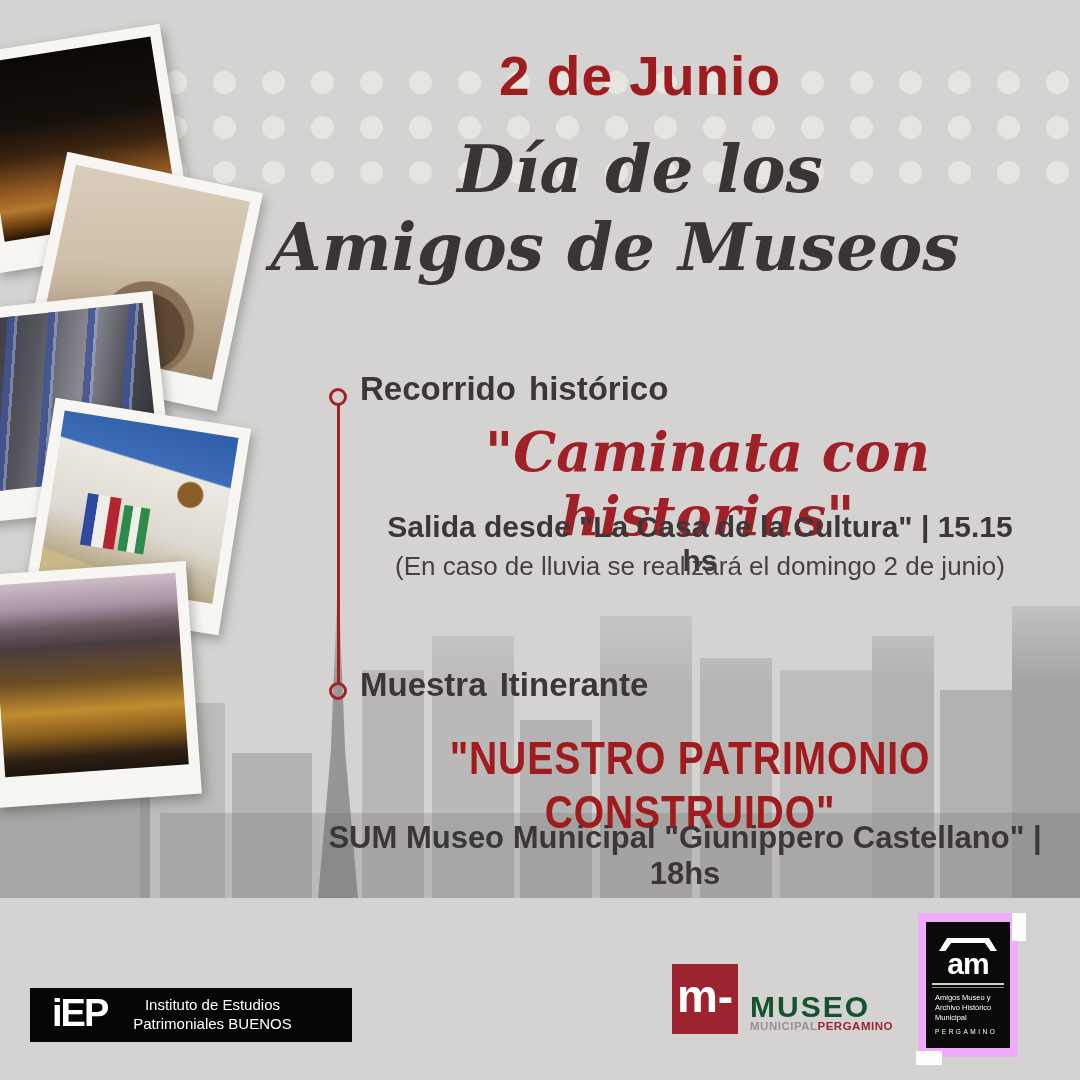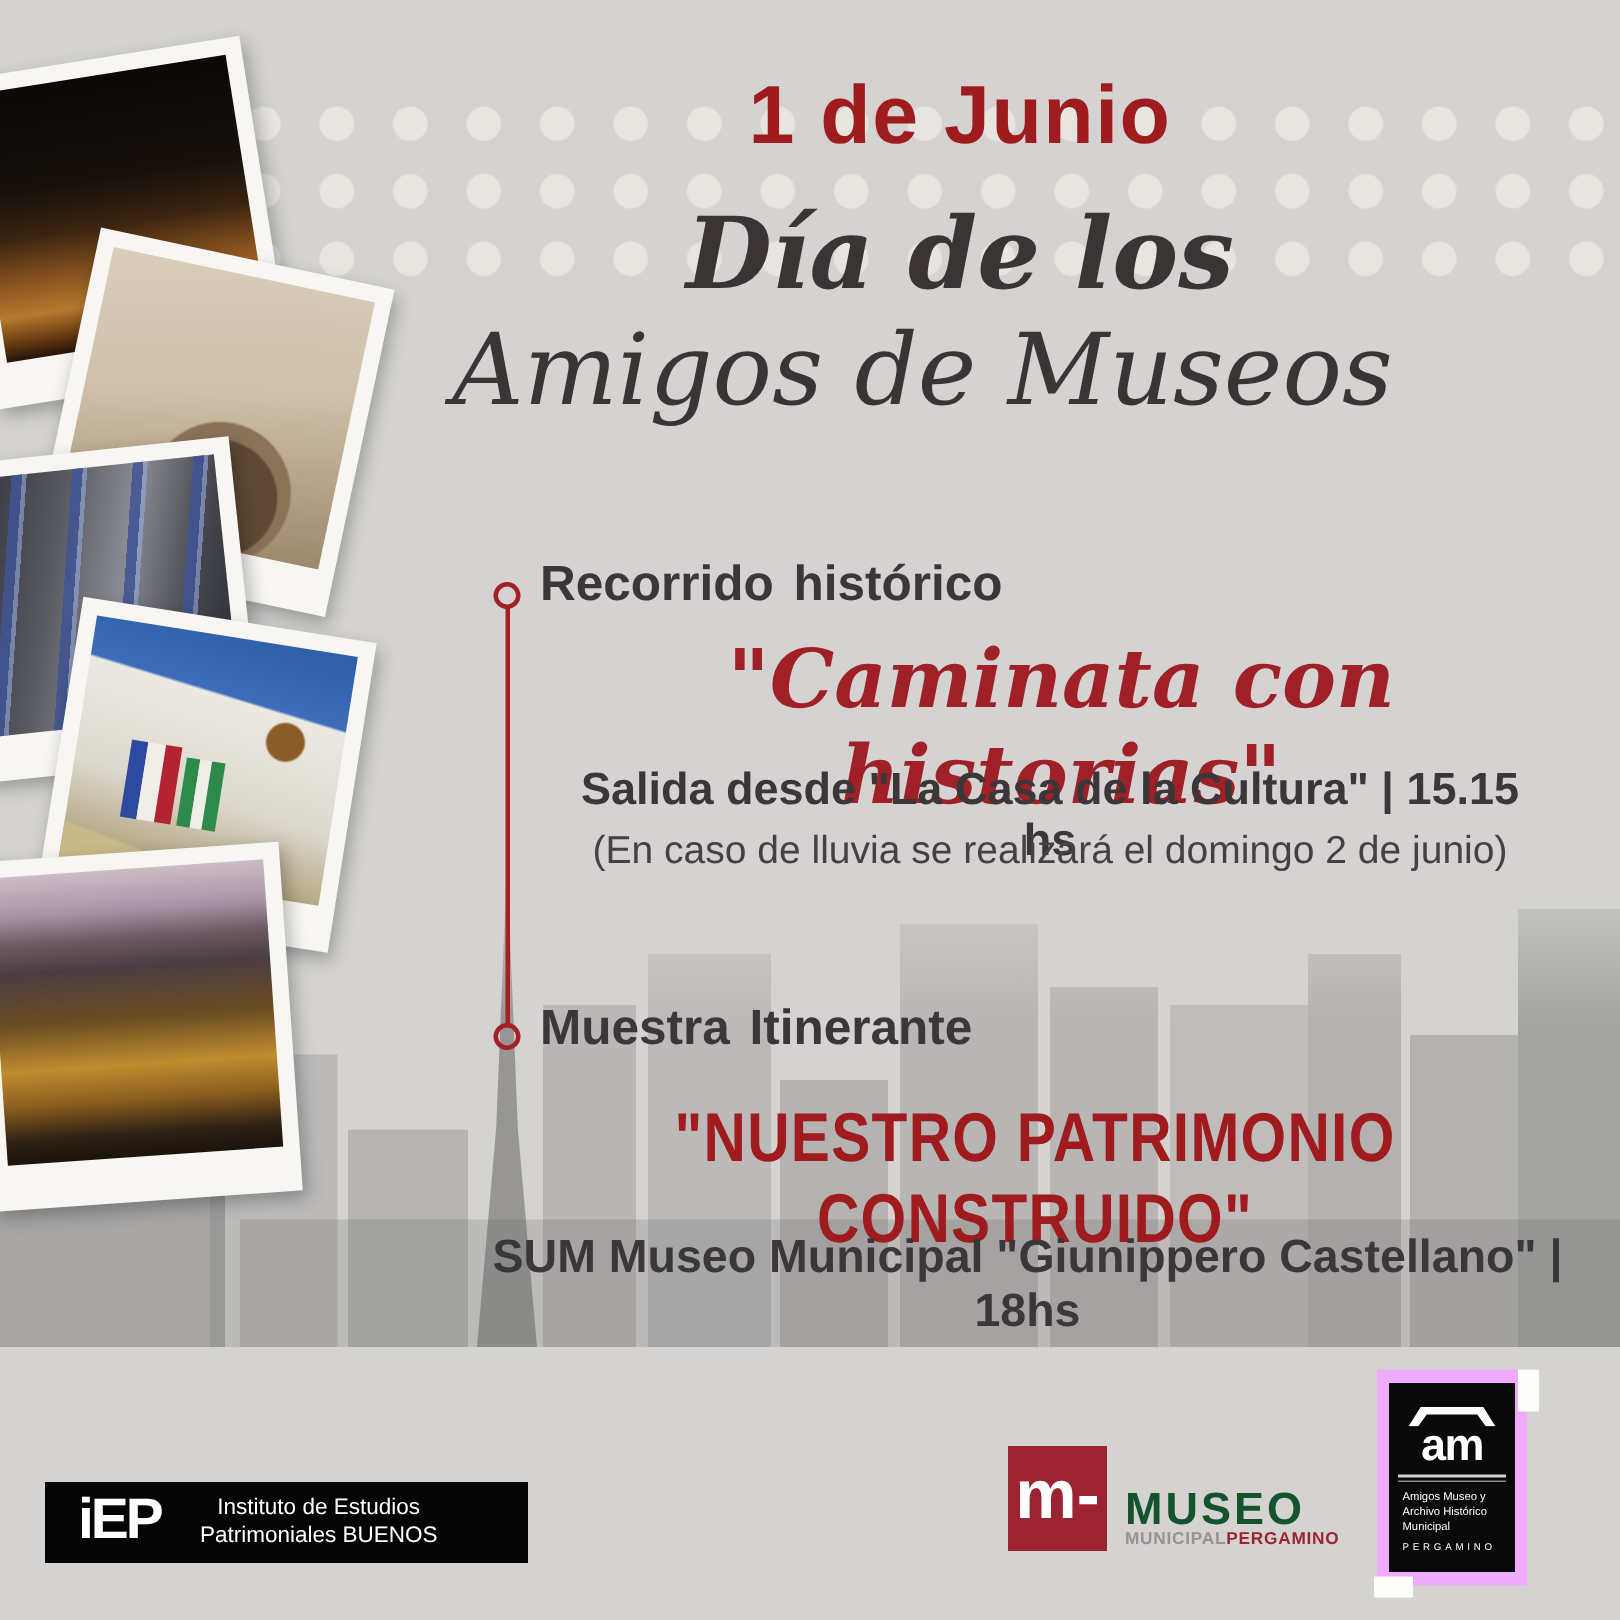--- a/index.html
+++ b/index.html
@@ -39,21 +39,21 @@
   .ph4 .flag{position:absolute;width:34px;height:52px;display:flex;}
   .ph4 .flag i{flex:1;}
   .ph5{background:linear-gradient(180deg,#cdbcc6 0%,#a893a6 14%,#6b5a62 24%,#4a3d42 34%,#6b4d22 52%,#c08c30 68%,#8a5e1e 80%,#2e2014 92%,#1c140c 100%);}
   
   .date-line{position:absolute;left:200px;top:44px;width:880px;text-align:center;
     font-size:55px;font-weight:bold;letter-spacing:1px;color:#9e1b1e;}
   .script{font-family:"DejaVu Serif",serif;font-style:italic;color:#3a3435;}
   .title1{position:absolute;left:200px;top:130px;width:880px;text-align:center;
     font-size:66px;font-weight:bold;}
   .title2{position:absolute;left:150px;top:208px;width:930px;text-align:center;
-    font-size:66px;font-weight:normal;}
+    font-size:66px;font-weight:bold;}
   
   .tl-line{position:absolute;left:337px;top:404px;width:3px;height:281px;background:#a32126;}
   .tl-dot{position:absolute;width:12px;height:12px;border:3px solid #a32126;border-radius:50%;background:rgba(0,0,0,0);}
   
   .ev-label{position:absolute;left:360px;font-size:33px;font-weight:bold;color:#3b3738;word-spacing:4px;}
   .ev-script{position:absolute;left:370px;width:675px;text-align:center;top:420px;
     font-family:"DejaVu Serif",serif;font-style:italic;font-weight:bold;
     font-size:54px;color:#a02028;}
   .ev-detail{position:absolute;left:370px;width:660px;text-align:center;
     font-size:30px;font-weight:bold;color:#3b3738;}
@@ -138,21 +138,21 @@
           <i style="background:#2e8a4a;"></i>
           <i style="background:#f0eee8;"></i>
           <i style="background:#2e8a4a;"></i>
         </span>
     </span>
   </div>
   <div class="polaroid" style="left:-12px;top:568px;transform:rotate(-4deg);">
     <span class="photo ph5" style="width:184px;height:192px;"></span>
   </div>
 
-  <div class="date-line">1 de Junio</div>
+  <div class="date-line">2 de Junio</div>
   <div class="title1 script">Día de los</div>
   <div class="title2 script">Amigos de Museos</div>
 
   <div class="tl-line"></div>
   <div class="tl-dot" style="left:329px;top:388px;"></div>
   <div class="tl-dot" style="left:329px;top:682px;"></div>
 
   <div class="ev-label" style="top:370px;">Recorrido histórico</div>
   <div class="ev-script">"Caminata con historias"</div>
   <div class="ev-detail" style="top:510px;">Salida desde "La Casa de la Cultura" | 15.15 hs</div>

